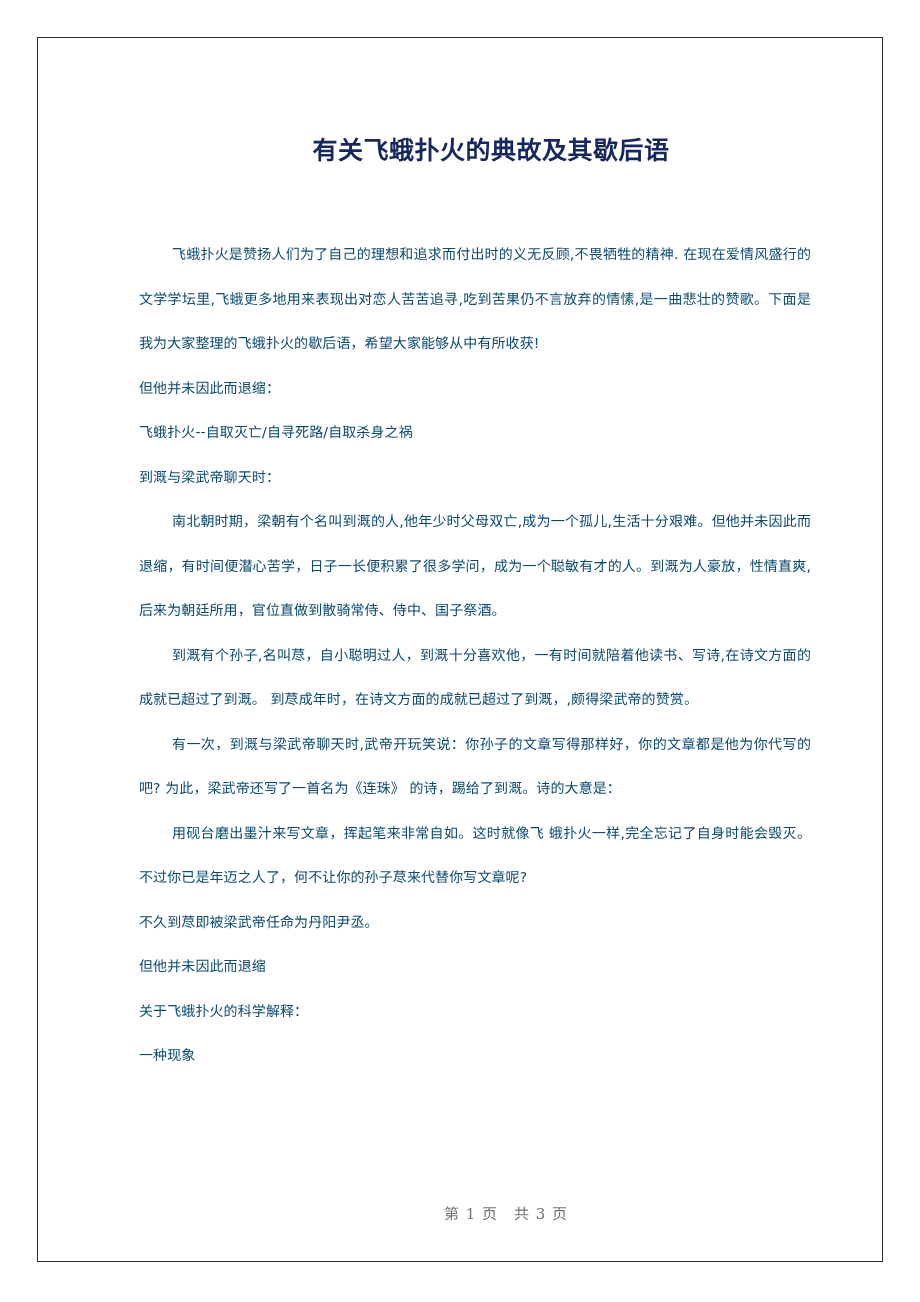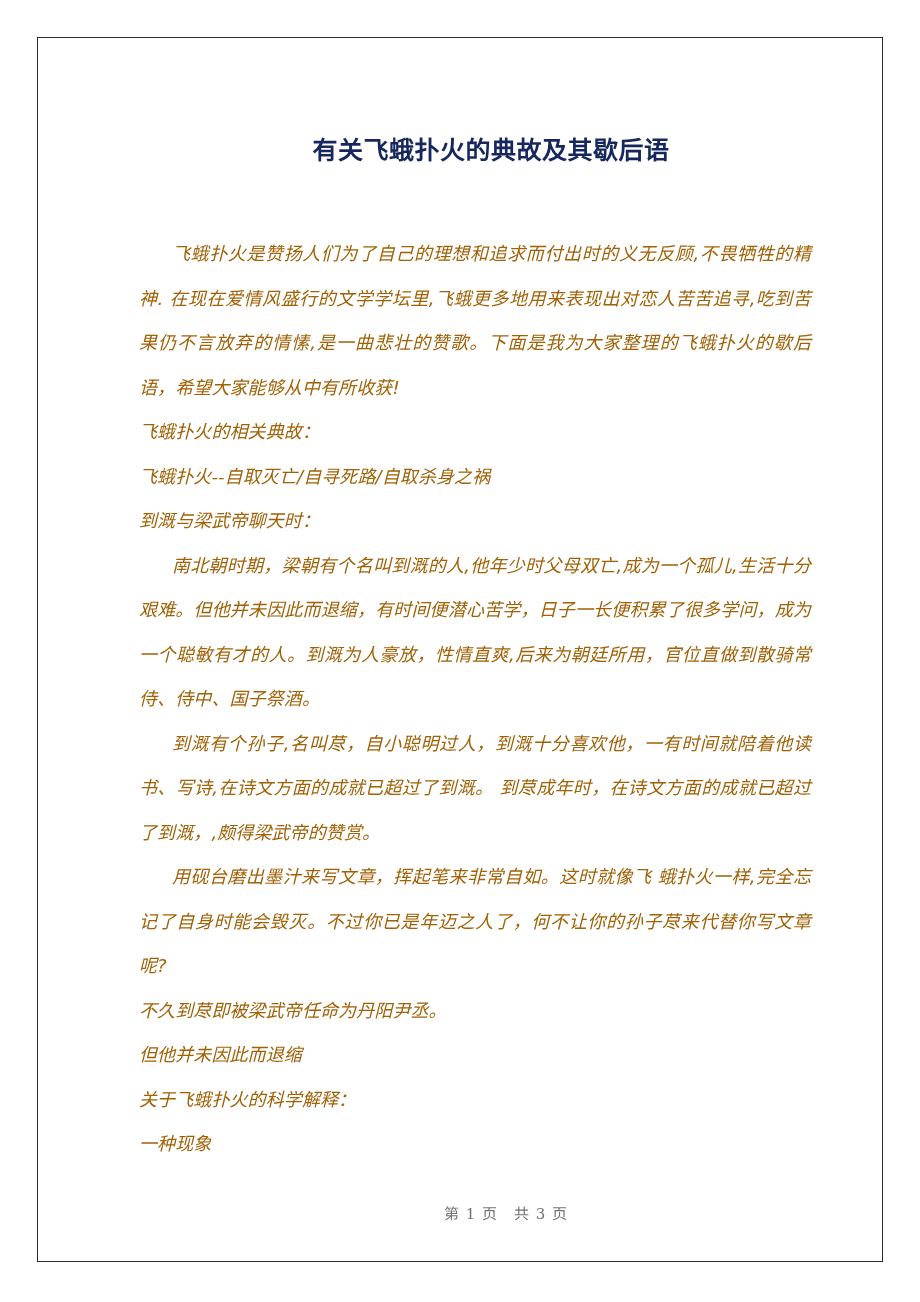--- a/index.html
+++ b/index.html
@@ -62,28 +62,27 @@
   .body-text {
     position: absolute;
     left: 0;
     top: 232px;
     width: 672px;
   }
 
   .para {
     margin: 0;
     padding: 0;
-    font-size: 18px;
+    font-size: 14px;
     line-height: 44.5px;
-    color: #a16207;
+    color: #0c4a6e;
     text-align: justify;
     text-justify: inter-ideograph;
     word-break: break-all;
     letter-spacing: 0.1px;
-    font-style: italic;
   }
 
   .para.indent {
     text-indent: 33px;
   }
 
   .footer {
     position: absolute;
     left: 0;
     top: 1203px;
@@ -105,30 +104,31 @@
   <div class="page-frame"></div>
 
   <div class="content">
 
     <h1 class="doc-title">有关飞蛾扑火的典故及其歇后语</h1>
 
     <div class="body-text">
 
       <p class="para indent">飞蛾扑火是赞扬人们为了自己的理想和追求而付出时的义无反顾,不畏牺牲的精神. 在现在爱情风盛行的文学学坛里,飞蛾更多地用来表现出对恋人苦苦追寻,吃到苦果仍不言放弃的情愫,是一曲悲壮的赞歌。下面是我为大家整理的飞蛾扑火的歇后语，希望大家能够从中有所收获!</p>
 
-      <p class="para">飞蛾扑火的相关典故：</p>
+      <p class="para">但他并未因此而退缩：</p>
 
       <p class="para">飞蛾扑火--自取灭亡/自寻死路/自取杀身之祸</p>
 
       <p class="para">到溉与梁武帝聊天时：</p>
 
       <p class="para indent">南北朝时期，梁朝有个名叫到溉的人,他年少时父母双亡,成为一个孤儿,生活十分艰难。但他并未因此而退缩，有时间便潜心苦学，日子一长便积累了很多学问，成为一个聪敏有才的人。到溉为人豪放，性情直爽,后来为朝廷所用，官位直做到散骑常侍、侍中、国子祭酒。</p>
 
       <p class="para indent">到溉有个孙子,名叫荩，自小聪明过人，到溉十分喜欢他，一有时间就陪着他读书、写诗,在诗文方面的成就已超过了到溉。 到荩成年时，在诗文方面的成就已超过了到溉，,颇得梁武帝的赞赏。</p>
 
+      <p class="para indent">有一次，到溉与梁武帝聊天时,武帝开玩笑说：你孙子的文章写得那样好，你的文章都是他为你代写的吧? 为此，梁武帝还写了一首名为《连珠》 的诗，踢给了到溉。诗的大意是：</p>
 
       <p class="para indent">用砚台磨出墨汁来写文章，挥起笔来非常自如。这时就像飞 蛾扑火一样,完全忘记了自身时能会毁灭。不过你已是年迈之人了，何不让你的孙子荩来代替你写文章呢?</p>
 
       <p class="para">不久到荩即被梁武帝任命为丹阳尹丞。</p>
 
       <p class="para">但他并未因此而退缩</p>
 
       <p class="para">关于飞蛾扑火的科学解释：</p>
 
       <p class="para">一种现象</p>

